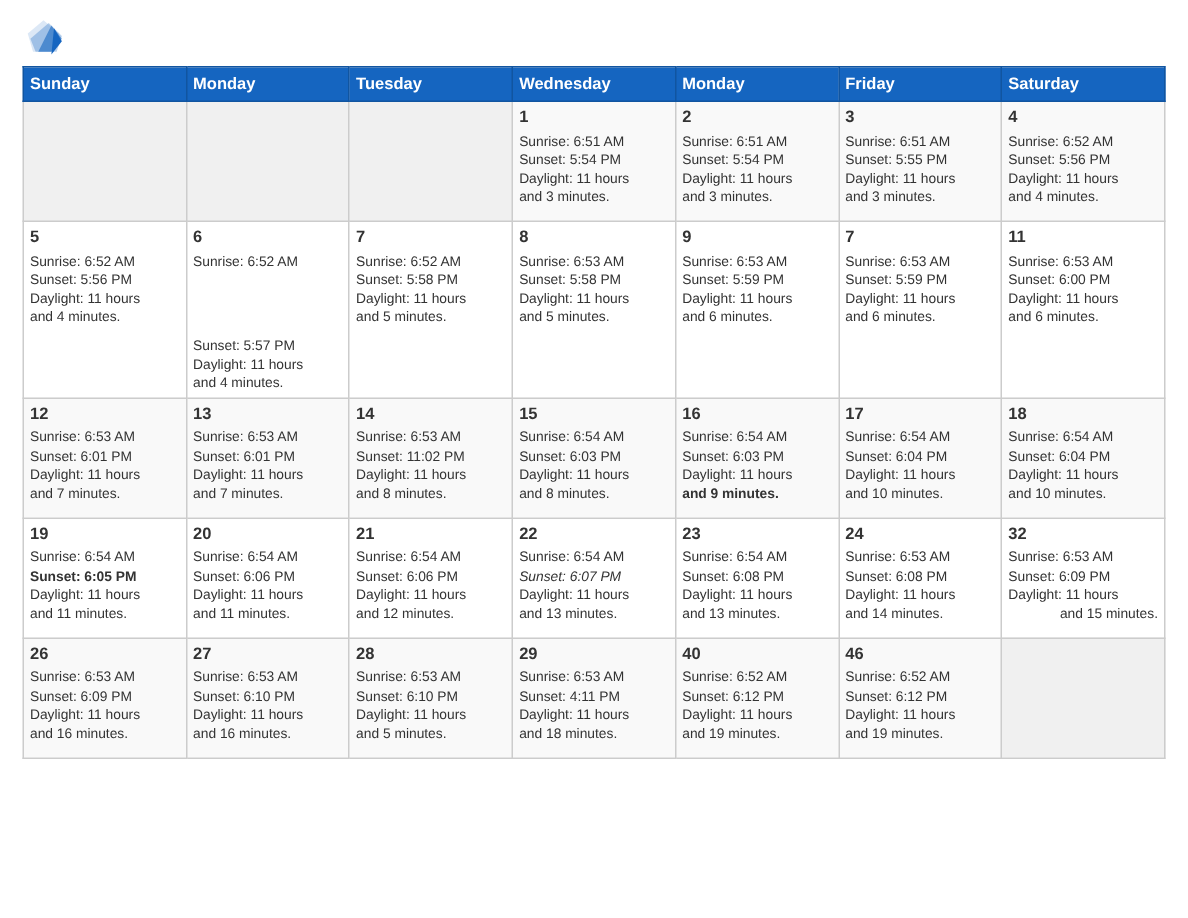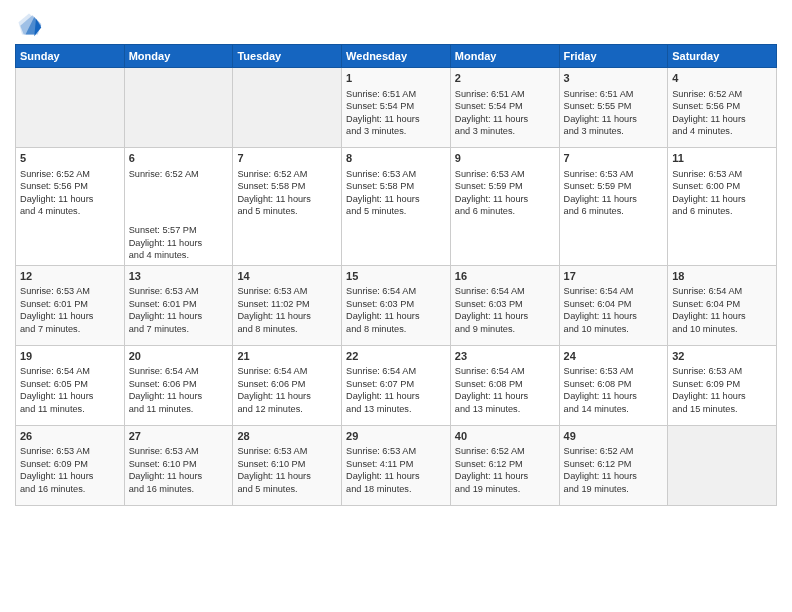--- a/index.html
+++ b/index.html
@@ -282,21 +282,21 @@
               <span style="display: block;">Daylight: 11 hours</span>
               <span style="display: block;">and 8 minutes.</span>
             </div>
           </td>
           <td>
             <div class="cell-content">
               <span class="day-num">16</span>
               <span style="display: block;">Sunrise: 6:54 AM</span>
               <span style="display: block;">Sunset: 6:03 PM</span>
               <span style="display: block;">Daylight: 11 hours</span>
-              <span style="display: block;">and 9 minutes.</span>
+              <span style="display: block; font-weight: bold;">and 9 minutes.</span>
             </div>
           </td>
           <td>
             <div class="cell-content">
               <span class="day-num">17</span>
               <span style="display: block;">Sunrise: 6:54 AM</span>
               <span style="display: block;">Sunset: 6:04 PM</span>
               <span style="display: block;">Daylight: 11 hours</span>
               <span style="display: block;">and 10 minutes.</span>
             </div>
@@ -309,21 +309,21 @@
               <span style="display: block;">Daylight: 11 hours</span>
               <span style="display: block;">and 10 minutes.</span>
             </div>
           </td>
         </tr>
         <tr>
           <td>
             <div class="cell-content">
               <span class="day-num">19</span>
               <span style="display: block;">Sunrise: 6:54 AM</span>
-              <span style="display: block;">Sunset: 6:05 PM</span>
+              <span style="display: block; font-weight: bold;">Sunset: 6:05 PM</span>
               <span style="display: block;">Daylight: 11 hours</span>
               <span style="display: block;">and 11 minutes.</span>
             </div>
           </td>
           <td>
             <div class="cell-content">
               <span class="day-num">20</span>
               <span style="display: block;">Sunrise: 6:54 AM</span>
               <span style="display: block;">Sunset: 6:06 PM</span>
               <span style="display: block;">Daylight: 11 hours</span>
@@ -336,21 +336,21 @@
               <span style="display: block;">Sunrise: 6:54 AM</span>
               <span style="display: block;">Sunset: 6:06 PM</span>
               <span style="display: block;">Daylight: 11 hours</span>
               <span style="display: block;">and 12 minutes.</span>
             </div>
           </td>
           <td>
             <div class="cell-content">
               <span class="day-num">22</span>
               <span style="display: block;">Sunrise: 6:54 AM</span>
-              <span style="display: block;">Sunset: 6:07 PM</span>
+              <span style="display: block; font-style: italic;">Sunset: 6:07 PM</span>
               <span style="display: block;">Daylight: 11 hours</span>
               <span style="display: block;">and 13 minutes.</span>
             </div>
           </td>
           <td>
             <div class="cell-content">
               <span class="day-num">23</span>
               <span style="display: block;">Sunrise: 6:54 AM</span>
               <span style="display: block;">Sunset: 6:08 PM</span>
               <span style="display: block;">Daylight: 11 hours</span>
@@ -365,21 +365,21 @@
               <span style="display: block;">Daylight: 11 hours</span>
               <span style="display: block;">and 14 minutes.</span>
             </div>
           </td>
           <td>
             <div class="cell-content">
               <span class="day-num">32</span>
               <span style="display: block;">Sunrise: 6:53 AM</span>
               <span style="display: block;">Sunset: 6:09 PM</span>
               <span style="display: block;">Daylight: 11 hours</span>
-              <span style="display: block;">and 15 minutes.</span>
+              <span style="display: block; text-align: right;">and 15 minutes.</span>
             </div>
           </td>
         </tr>
         <tr>
           <td>
             <div class="cell-content">
               <span class="day-num">26</span>
               <span style="display: block;">Sunrise: 6:53 AM</span>
               <span style="display: block;">Sunset: 6:09 PM</span>
               <span style="display: block;">Daylight: 11 hours</span>
@@ -417,21 +417,21 @@
             <div class="cell-content">
               <span class="day-num">40</span>
               <span style="display: block;">Sunrise: 6:52 AM</span>
               <span style="display: block;">Sunset: 6:12 PM</span>
               <span style="display: block;">Daylight: 11 hours</span>
               <span style="display: block;">and 19 minutes.</span>
             </div>
           </td>
           <td>
             <div class="cell-content">
-              <span class="day-num">49</span>
+              <span class="day-num">46</span>
               <span style="display: block;">Sunrise: 6:52 AM</span>
               <span style="display: block;">Sunset: 6:12 PM</span>
               <span style="display: block;">Daylight: 11 hours</span>
               <span style="display: block;">and 19 minutes.</span>
             </div>
           </td>
           <td class="empty-cell"></td>
         </tr>
       </tbody>
   </table>

